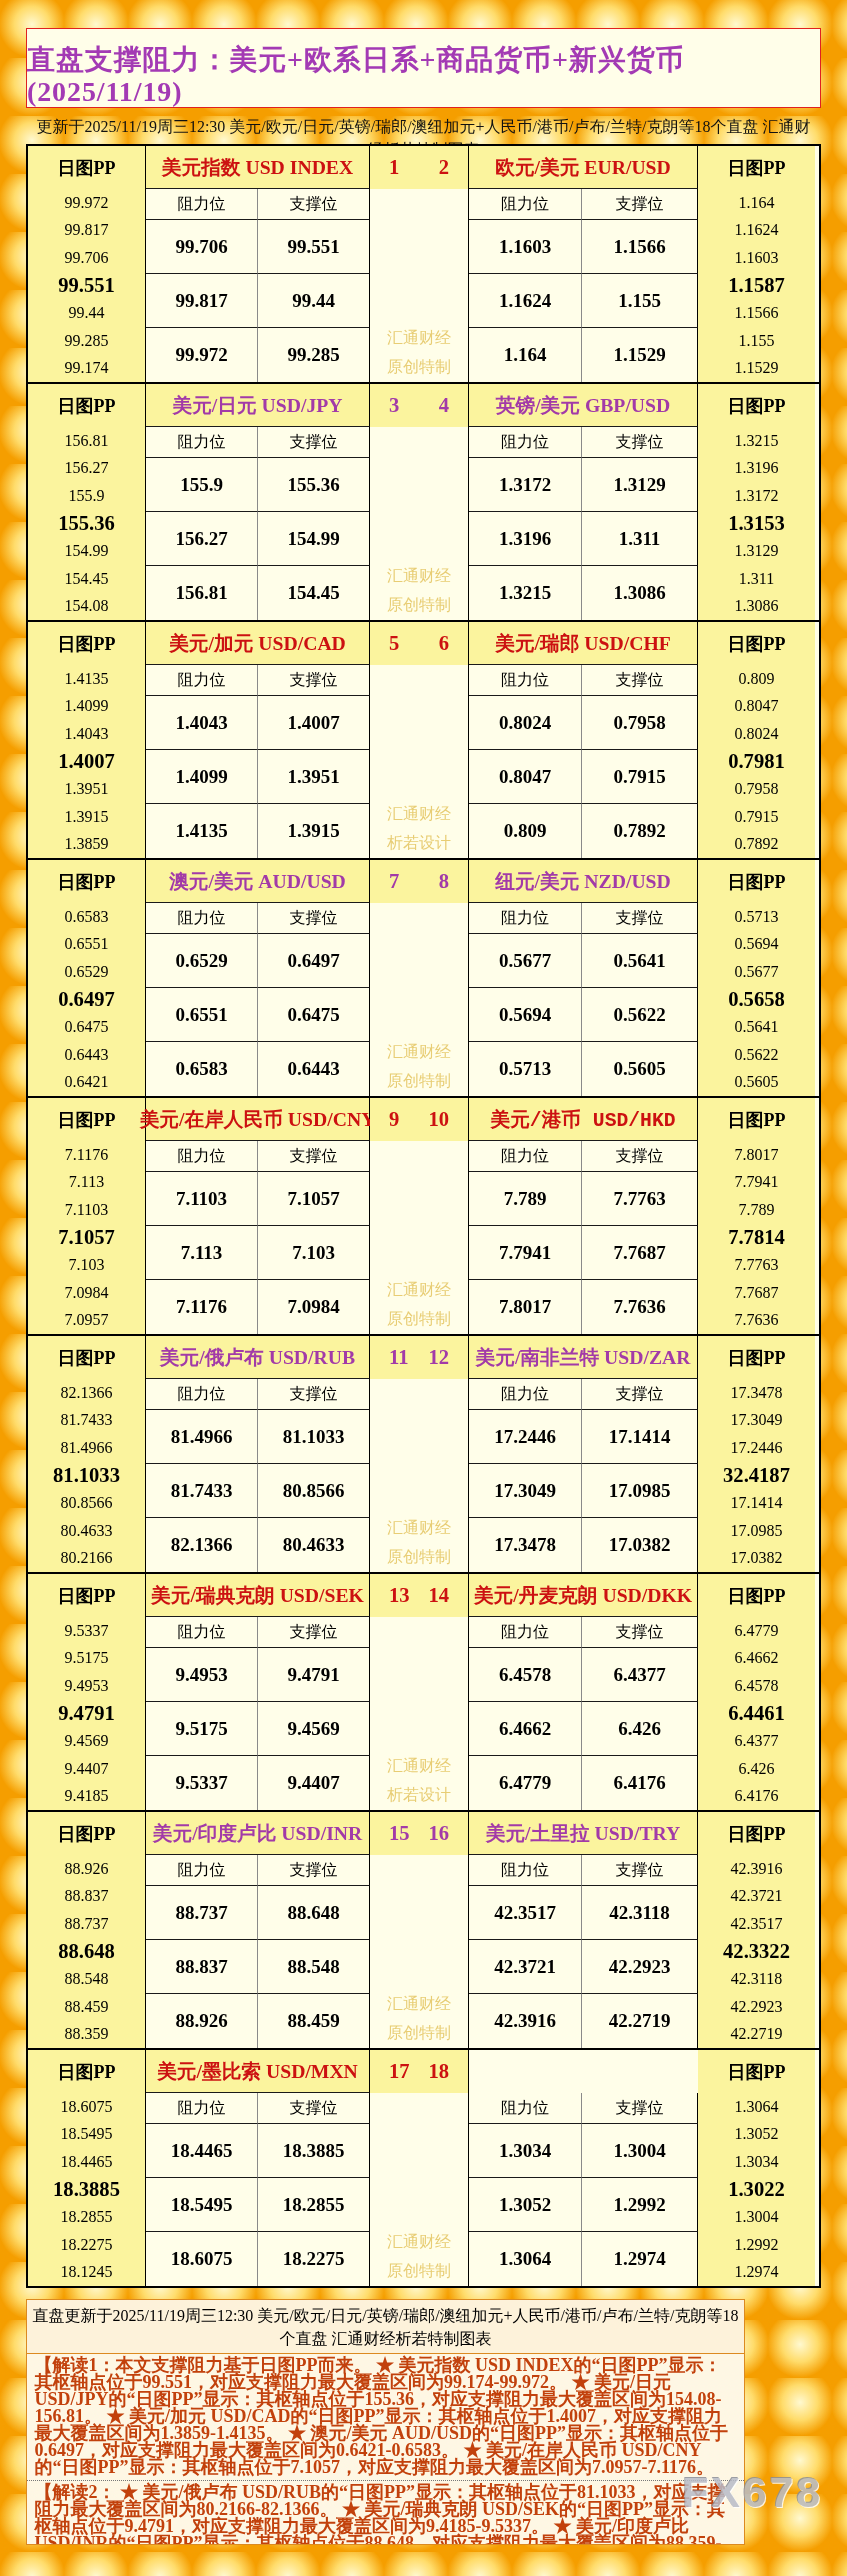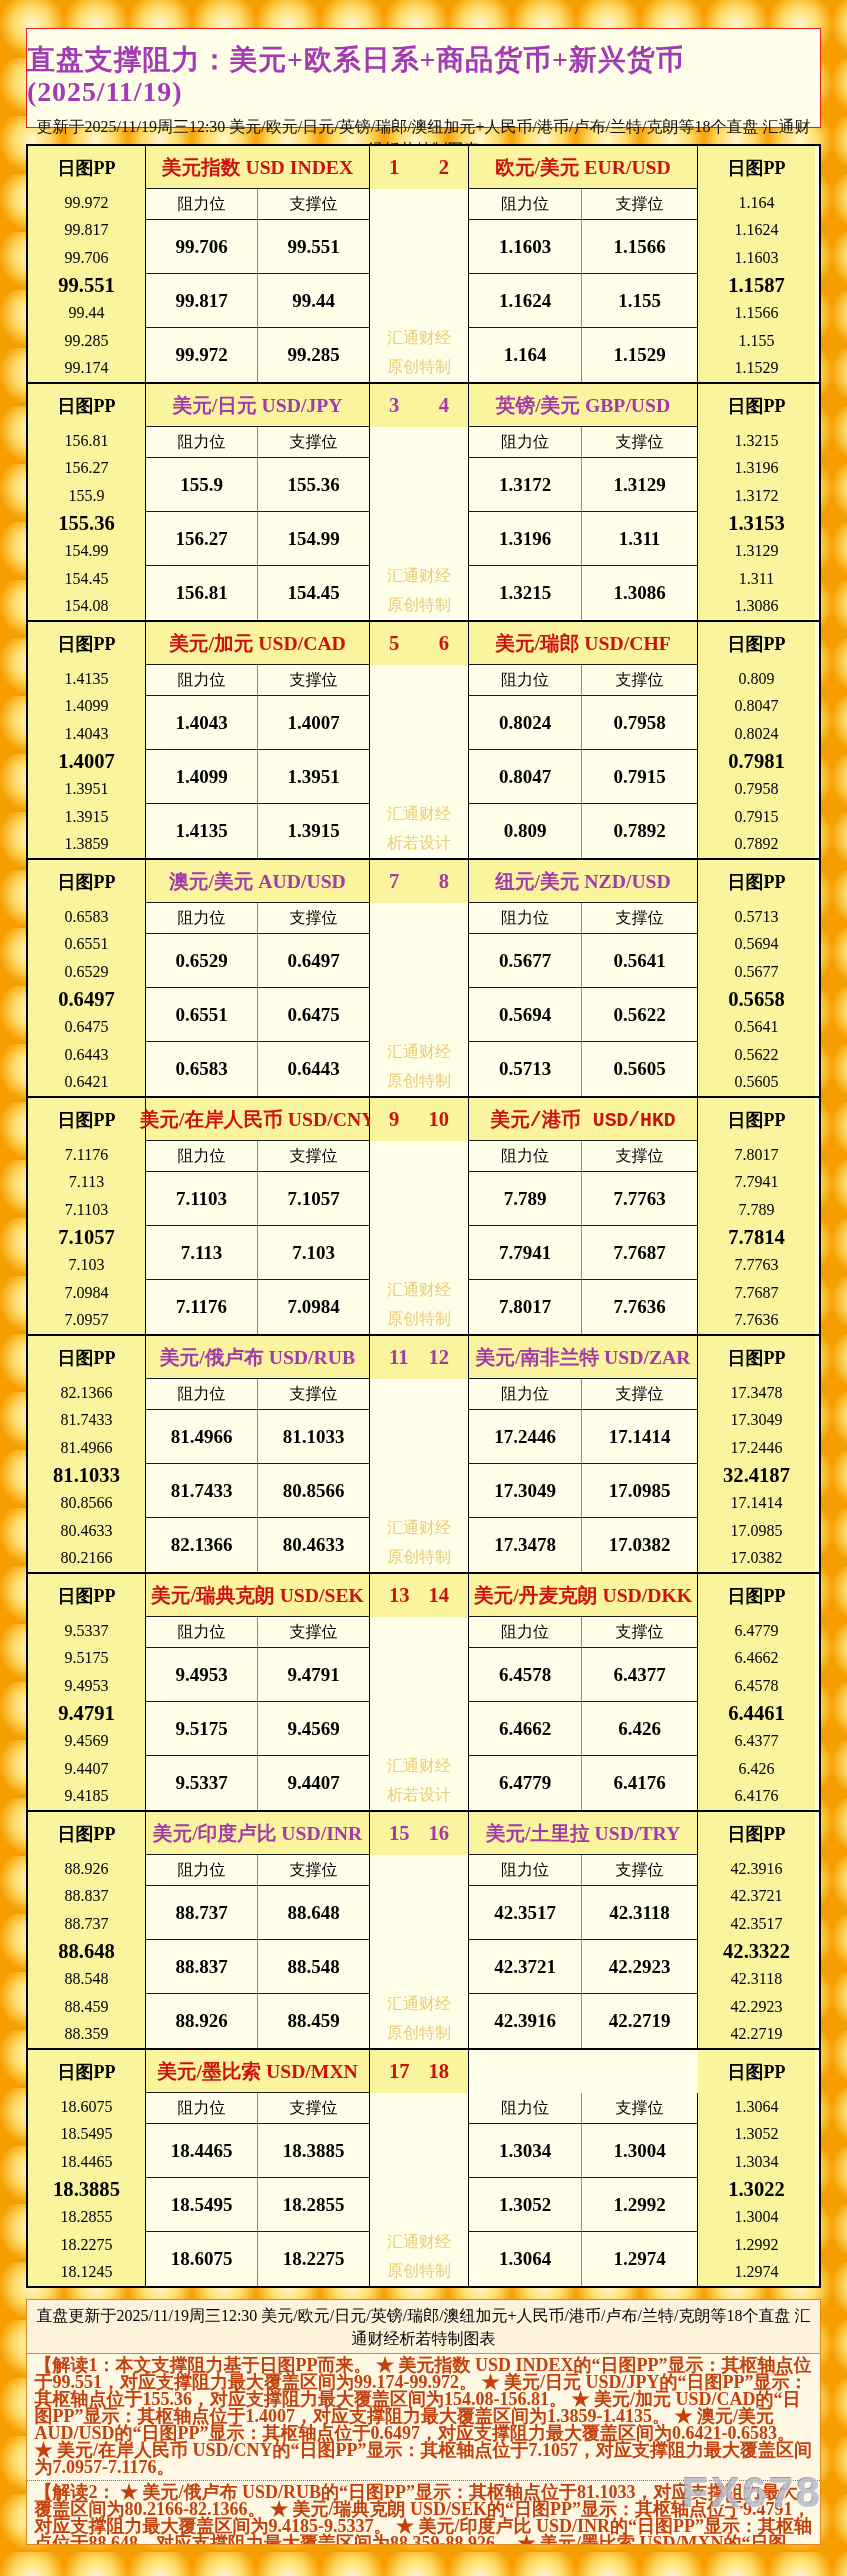--- a/index.html
+++ b/index.html
@@ -4,21 +4,21 @@
 <style>
   html,body{margin:0;padding:0;width:847px;height:2576px;}
   body{
     position:relative;overflow:hidden;
     background-color:#F59E00;
     background-image:radial-gradient(circle at 50% 42%, #FFF9D0 0%, #FFDC6B 38%, rgba(246,165,10,0) 72%);
     background-size:64px 58px;
     font-family:"Liberation Serif","DejaVu Serif",serif;
   }
   .title-box{
-    position:absolute;left:26px;top:28px;width:795px;height:100px;box-sizing:border-box;
+    position:absolute;left:26px;top:28px;width:795px;height:80px;box-sizing:border-box;
     background:var(--ivory,#FFFEE9);border:1.9px solid #E02020;
     display:flex;flex-direction:column;align-items:center;
   }
   .main-title{margin-top:15px;font-weight:bold;font-size:28px;line-height:32px;color:var(--magenta,#A33AB4);letter-spacing:0.9px;}
   .subtitle{margin-top:8.4px;font-size:16px;line-height:22.5px;color:#111;text-align:center;padding:0 5.6px;}
 
   .fx-table{
     position:absolute;left:26px;top:144px;width:795px;box-sizing:border-box;
     border:2.8px solid #000;background:var(--ivory,#FFFEE9);
   }
@@ -44,21 +44,21 @@
   .sub-label{font-size:16px;color:#000;}
   .rs-val{font-weight:bold;font-size:19px;color:#000;}
   .pp-body{display:flex;flex-direction:column;box-sizing:border-box;}
   .pp-val{flex:1;display:flex;align-items:center;justify-content:center;font-size:16px;color:#000;}
   .pp-val.pivot{font-size:20.6px;font-weight:bold;}
   .center-body{display:flex;flex-direction:column;justify-content:flex-end;align-items:center;
     box-sizing:border-box;padding-bottom:7.5px;gap:12px;}
   .wm-line{color:var(--wm,#E8CD74);font-size:16px;line-height:17px;}
 
   .footer-box{
-    position:absolute;left:26px;top:2299px;width:795px;height:246px;box-sizing:border-box;
+    position:absolute;left:26px;top:2299px;width:719px;height:246px;box-sizing:border-box;
     border:1.9px solid var(--fborder,#DC8A20);background:#FDF2DA;overflow:hidden;
   }
   .footer-line{font-size:16px;line-height:23.4px;text-align:center;padding:3.7px 5.6px 2.8px;color:#000;}
   .notes{border-top:1.9px solid var(--fborder,#DC8A20);background:#FEF7E4;}
   .note{font-weight:bold;font-size:18px;line-height:17px;padding:2.8px 7.5px;color:#c2410c;text-align:left;}
   .note-divider{border-top:0.9px dotted #777;height:0;margin:0.9px 0;}
   .fx678{
     position:absolute;right:24px;top:2468px;
     font-family:"Liberation Sans","DejaVu Sans",sans-serif;
     font-weight:bold;font-size:43px;letter-spacing:2.8px;color:#B8BCC8;opacity:.85;

